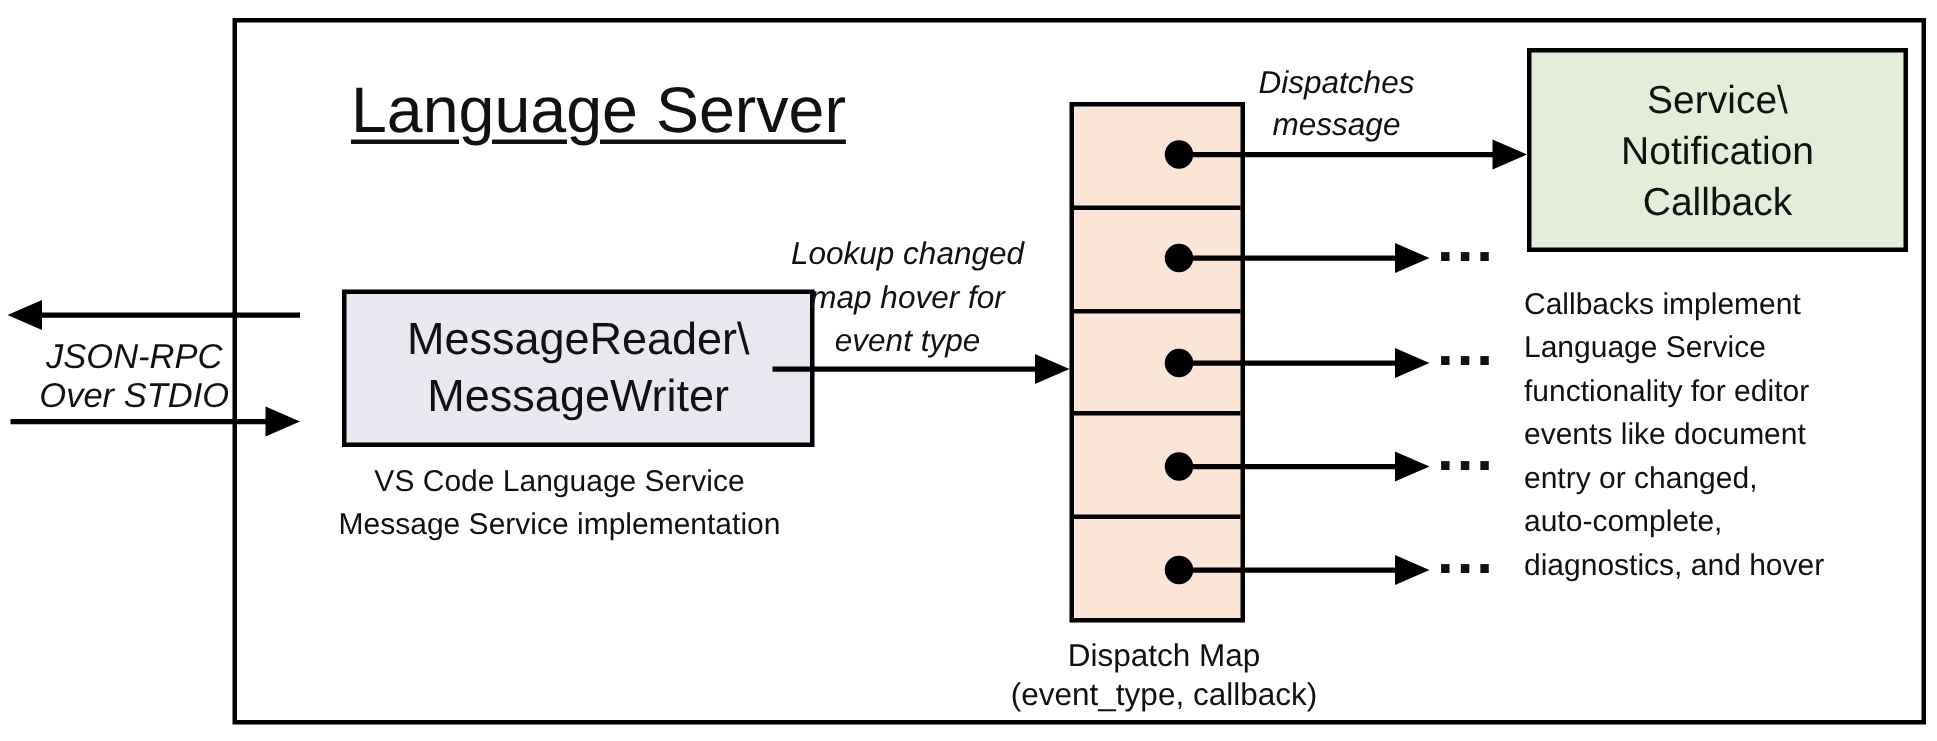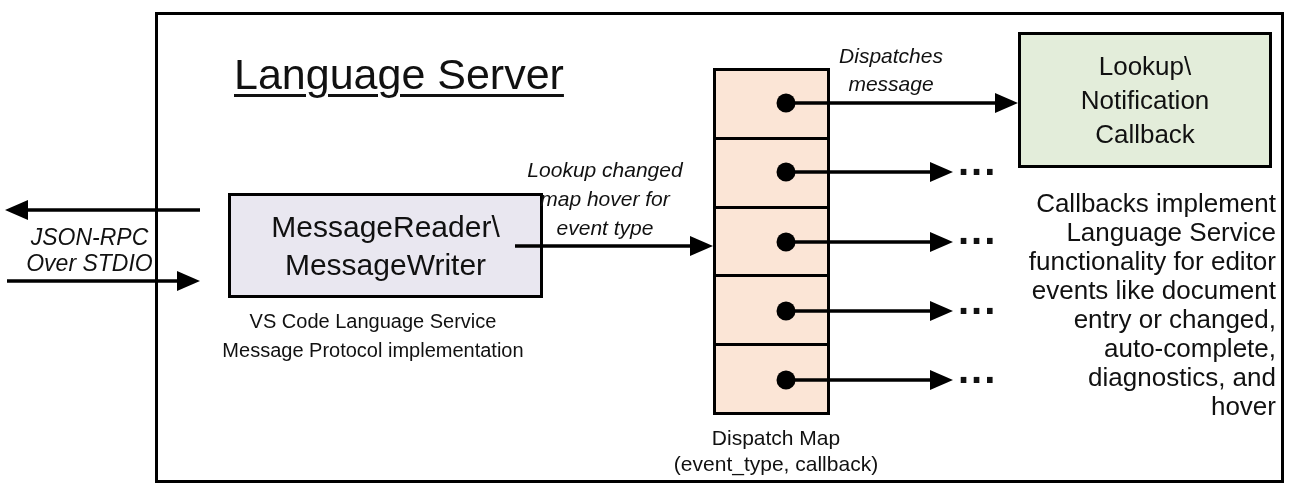--- a/index.html
+++ b/index.html
@@ -98,22 +98,22 @@
     background: var(--green);
     border: 3px solid var(--line);
     display: flex; flex-direction: column;
     align-items: center; justify-content: center;
     font-size: 26px; line-height: 34px;
     text-align: center;
   }
   .note {
     position: absolute;
     left: 1016px; top: 189px; width: 260px;
-    text-align: right;
-    font-size: 26px; line-height: 29px;
+    text-align: left;
+    font-size: 20px; line-height: 29px;
   }
   .ellipsis {
     position: absolute;
     left: 958px; width: 64px;
     font-size: 40px; line-height: 40px;
     font-weight: 700;
     letter-spacing: 2px;
     text-align: left;
     white-space: nowrap;
   }
@@ -140,21 +140,21 @@
 
   <div class="title">Language Server</div>
 
   <div class="msg-box">
     <div>MessageReader\</div>
     <div>MessageWriter</div>
   </div>
 
   <div class="msg-caption">
     <div>VS Code Language Service</div>
-    <div>Message Protocol implementation</div>
+    <div>Message Service implementation</div>
   </div>
 
   <div class="io-label">
     <div>JSON-RPC</div>
     <div>Over STDIO</div>
   </div>
 
   <div class="lookup-label">
     <div>Lookup changed</div>
     <div>map hover for</div>
@@ -173,21 +173,21 @@
     <div class="dispatch-cell"></div>
     <div class="dispatch-cell"></div>
   </div>
 
   <div class="dispatch-label">
     <div>Dispatch Map</div>
     <div>(event_type, callback)</div>
   </div>
 
   <div class="callback-box">
-    <div>Lookup\</div>
+    <div>Service\</div>
     <div>Notification</div>
     <div>Callback</div>
   </div>
 
   <div class="note">
     <div>Callbacks implement</div>
     <div>Language Service</div>
     <div>functionality for editor</div>
     <div>events like document</div>
     <div>entry or changed,</div>

